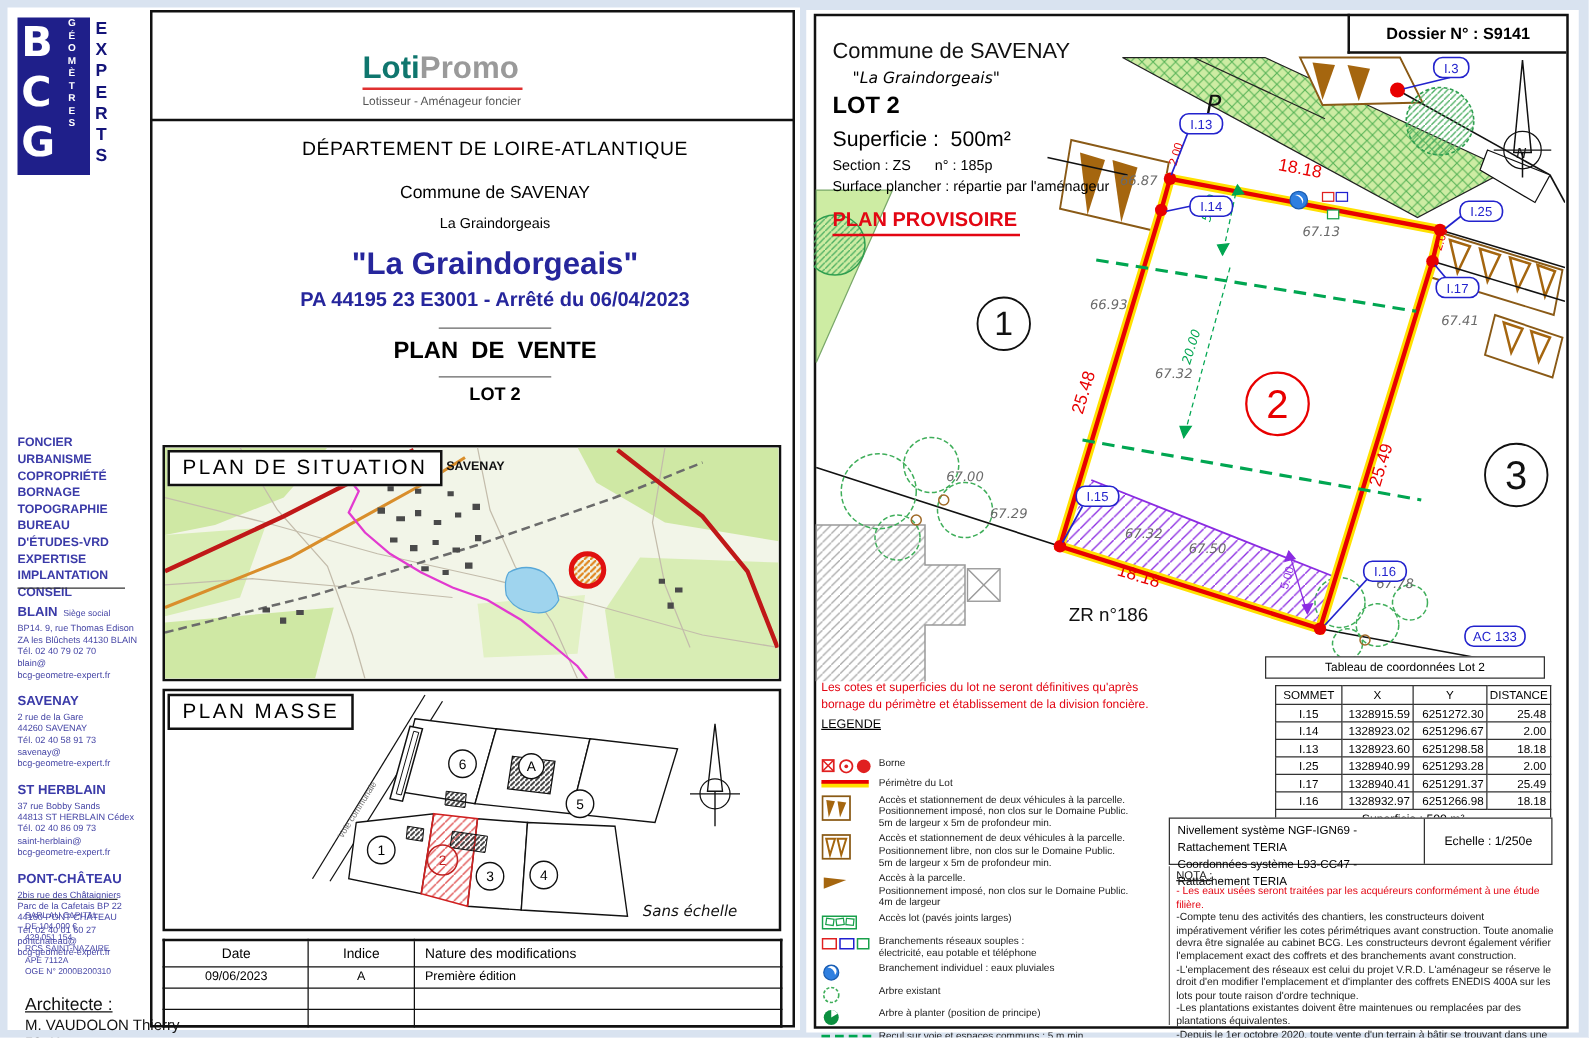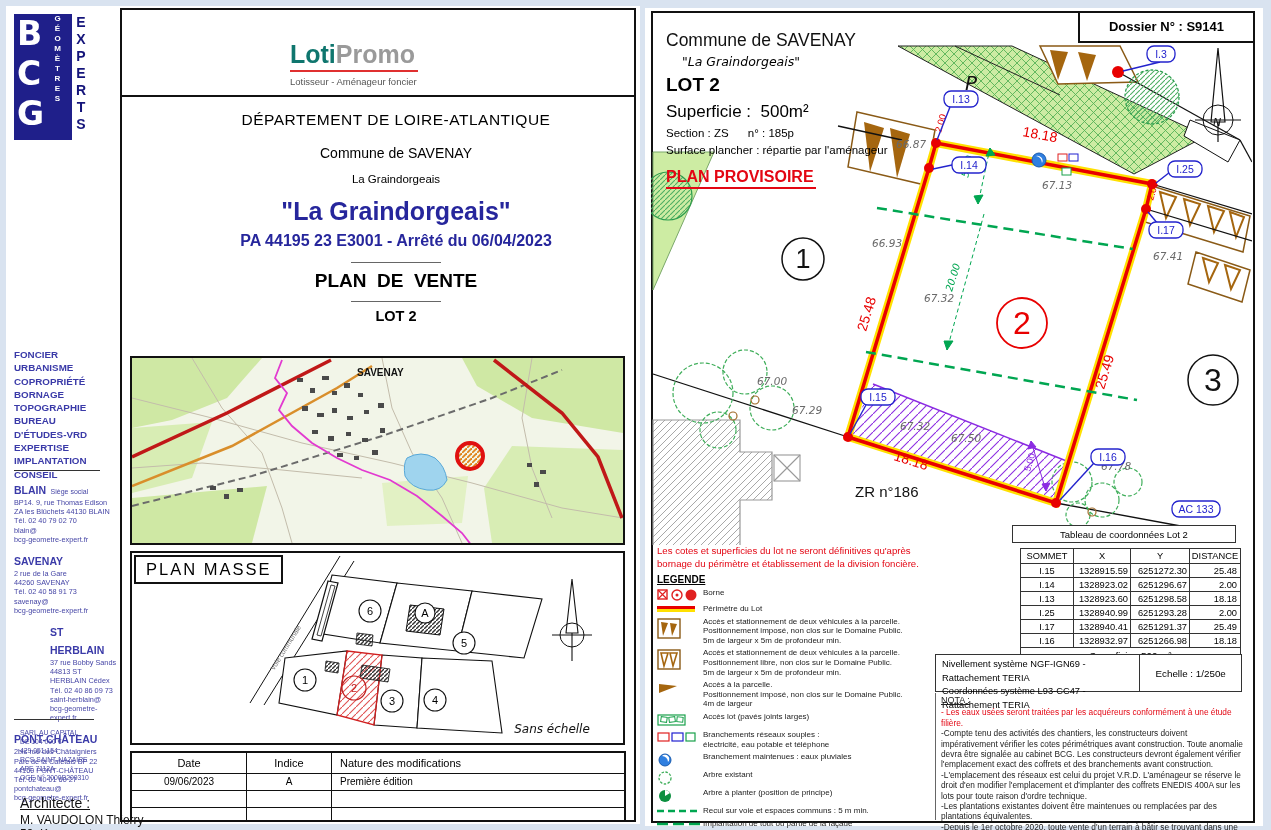--- a/index.html
+++ b/index.html
@@ -114,21 +114,21 @@
 bcg-geometre-expert.fr</div>
   </div>
   <div style="margin-top:7px;">
     <span class="sidename">SAVENAY</span>
     <div class="sideaddr pre">2 rue de la Gare
 44260 SAVENAY
 Tél. 02 40 58 91 73
 savenay@
 bcg-geometre-expert.fr</div>
   </div>
-  <div style="margin-top:7px;margin-left:36px;">
+  <div style="margin-top:7px;">
     <span class="sidename">ST HERBLAIN</span>
     <div class="sideaddr pre">37 rue Bobby Sands
 44813 ST HERBLAIN Cédex
 Tél. 02 40 86 09 73
 saint-herblain@
 bcg-geometre-expert.fr</div>
   </div>
   <div style="margin-top:7px;">
     <span class="sidename">PONT-CHÂTEAU</span>
     <div class="sideaddr pre">2bis rue des Châtaigniers
@@ -202,20 +202,21 @@
           <rect x="395" y="105" width="5" height="4"></rect>
       <rect x="408" y="112" width="6" height="4"></rect>
           <rect x="402" y="124" width="5" height="5"></rect>
     </g>
     <path d="M275,100 q14,-8 28,0 q10,8 12,22 q-6,12 -20,10 q-16,-2 -22,-14 q-2,-12 2,-18 z" fill="#9fd4ee" stroke="#58a8d8" stroke-width="1"></path>
     <polyline points="150,2 143,20 155,35 147,52 160,68 180,85 205,100 230,112 258,122 285,138 310,158 330,175 340,188" stroke="#e23ad0" stroke-width="1.8" fill="none"></polyline>
     <circle cx="338" cy="98" r="13" fill="url(#pOrange)" stroke="#e01010" stroke-width="4"></circle>
     <text x="225" y="18" font-size="10" font-weight="bold" fill="#111">SAVENAY</text>
   </svg>
 </div>
+<div class="lbl-box" style="left:134px;top:360px;">PLAN  DE  SITUATION</div>
 
 <div class="box" style="left:130px;top:551px;width:491px;height:190px;overflow:hidden;">
   <svg width="491" height="190" viewBox="0 0 491 190">
     <g stroke="#111" stroke-width="1" fill="#fff">
       <line x1="208" y1="3" x2="118" y2="150"></line>
       <line x1="222" y1="8" x2="132" y2="152"></line>
     </g>
     <text x="142" y="118" font-size="7" fill="#777" transform="rotate(-58 142 118)">Voie communale</text>
     <g stroke="#111" stroke-width="1.1" fill="#ffffff">
       <polygon points="200,22 265,30 248,90 185,80"></polygon>
@@ -487,21 +488,21 @@
   <div style="font-size:17px;margin-top:6px;white-space:pre;">Superficie :  500m²</div>
   <div style="font-size:11.5px;margin-top:5px;white-space:pre;">Section : ZS      n° : 185p</div>
   <div style="font-size:11.5px;margin-top:5px;">Surface plancher : répartie par l'aménageur</div>
   <div class="red" style="display:inline-block;font-size:16px;font-weight:bold;margin-top:12px;border-bottom:2px solid #e30613;padding:0 2px 1px 0;">PLAN PROVISOIRE</div>
 </div>
 <div class="abs" style="left:1078px;top:11px;width:173px;height:30px;border-left:2px solid #111;border-bottom:2px solid #111;display:flex;align-items:center;justify-content:center;font-size:13px;font-weight:bold;">Dossier N° : S9141</div>
 
 <div class="abs red" style="left:657px;top:545px;width:278px;font-size:9.6px;line-height:12.5px;">Les cotes et superficies du lot ne seront définitives qu'après bornage du périmètre et établissement de la division foncière.</div>
 
 <div class="abs" style="left:657px;top:574px;width:278px;">
-  <div style="font-size:10px;font-weight:bold;text-decoration:underline;margin-bottom:3px;">LEGENDE</div>
+  <div style="font-size:10px;font-weight:normal;text-decoration:underline;margin-bottom:21px;">LEGENDE</div>
   <div class="litem">
     <span class="lico">
       <svg width="42" height="12">
             <rect x="1" y="1" width="9" height="9" fill="none" stroke="#e02020" stroke-width="1.4"></rect>
             <path d="M1,1 L10,10 M10,1 L1,10" stroke="#e02020" stroke-width="1.2"></path>
             <circle cx="20" cy="6" r="5" fill="none" stroke="#e02020" stroke-width="1.4"></circle>
             <circle cx="20" cy="6" r="1.5" fill="#e02020"></circle>
             <circle cx="34" cy="6" r="5.5" fill="#e02020"></circle>
           </svg>
     </span>
@@ -572,21 +573,21 @@
         <span class="ltxt pre">Branchements réseaux souples :
 électricité, eau potable et téléphone</span>
   </div>
   <div class="litem">
     <span class="lico">
       <svg width="16" height="14">
             <circle cx="8" cy="7" r="6" fill="#2f7fe0" stroke="#1a5cb0"></circle>
             <path d="M5,3 a4,4 0 0 1 6,6 a6,6 0 0 0 -6,-6 z" fill="#fff"></path>
           </svg>
     </span>
-        <span class="ltxt pre">Branchement maintenues : eaux pluviales</span>
+        <span class="ltxt pre">Branchement individuel : eaux pluviales</span>
   </div>
   <div class="litem">
     <span class="lico">
       <svg width="16" height="14">
             <circle cx="8" cy="7" r="6" fill="none" stroke="#3fae5a" stroke-width="1.3" stroke-dasharray="2.5,1.5"></circle>
           </svg>
     </span>
         <span class="ltxt pre">Arbre existant</span>
   </div>
   <div class="litem">

